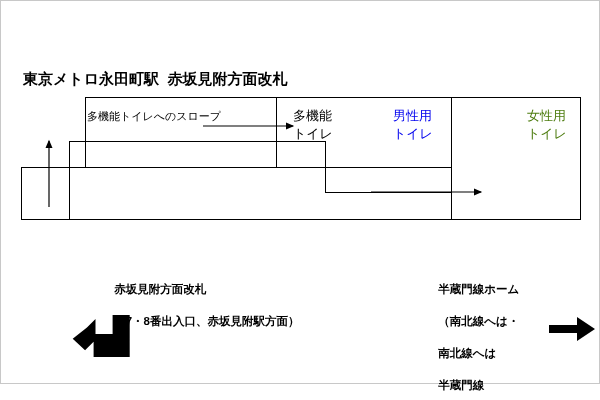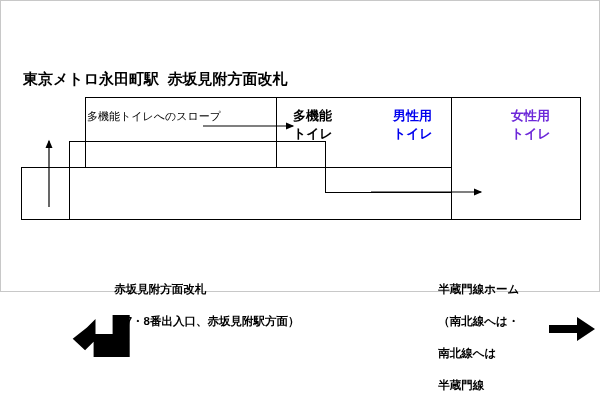--- a/index.html
+++ b/index.html
@@ -10,21 +10,21 @@
     width: 600px;
     height: 400px;
     background: #ffffff;
     font-family: "Liberation Sans", sans-serif;
     color: #000000;
     overflow: hidden;
   }
   #page {
     position: relative;
     width: 600px;
-    height: 292px;
+    height: 384px;
     border: 1px solid #c8c8c8;
     box-sizing: border-box;
     background: #ffffff;
   }
   .title-block {
     position: absolute;
     left: 22px;
     top: 18px;
     font-size: 15px;
     line-height: 24px;
@@ -47,28 +47,28 @@
   .wall {
     position: absolute;
     background: #000000;
   }
   .h { height: 1px; }
   .v { width: 1px; }
 
   .room-label {
     position: absolute;
     font-size: 13px;
-    font-weight: bold;
+    font-weight: normal;
     line-height: 18px;
     white-space: pre;
     text-align: left;
   }
   .room-black { color: #000000; }
   .room-blue { color: #0000ee; }
-  .room-red { color: #6d28d9; }
+  .room-red { color: #4d7c0f; margin-left: 16px; }
 
   .note {
     position: absolute;
     font-size: 11px;
     line-height: 15px;
     white-space: pre;
     color: #000000;
   }
 
   

